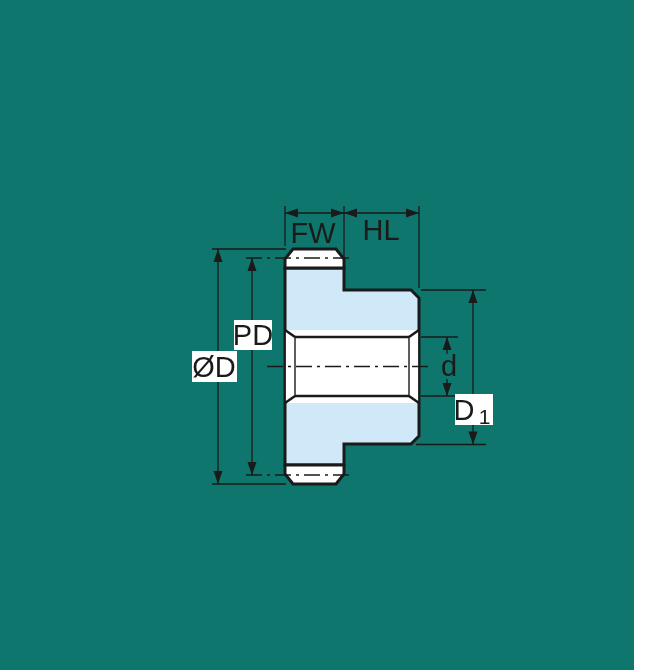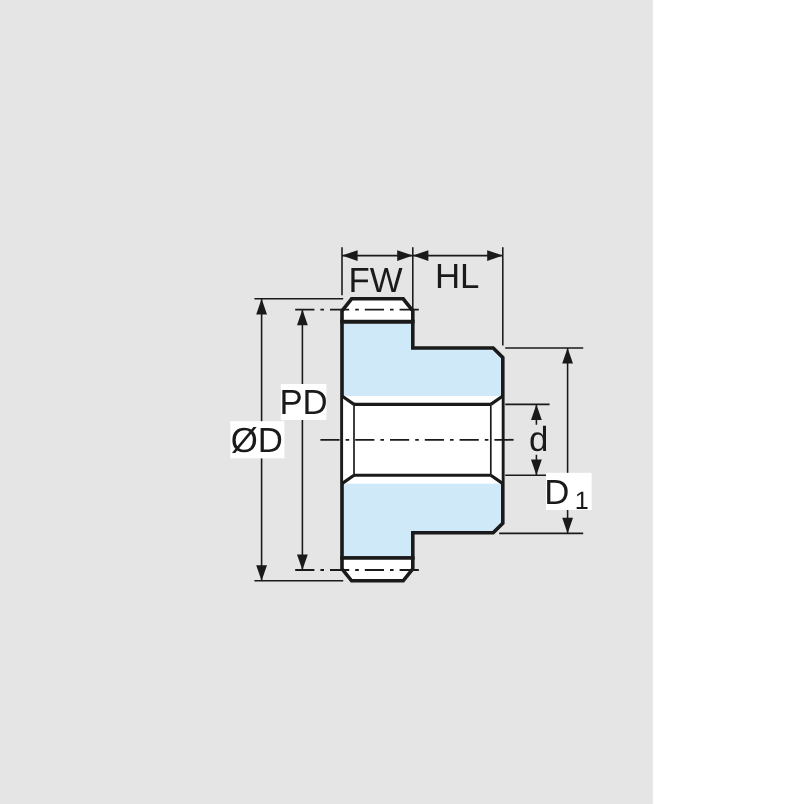--- a/index.html
+++ b/index.html
@@ -1,17 +1,17 @@
 <!DOCTYPE html>
 <html><head>
 <meta charset="utf-8">
 <style>
   html,body{margin:0;padding:0;background:#ffffff;}
   .canvas{
-    width:544px;height:670px;position:relative;background:#e5e5e5;
+    width:634px;height:670px;position:relative;background:#0f766e;
     font-family:"Liberation Sans", sans-serif;
   }
   svg{display:block;}
   text{font-family:"Liberation Sans", sans-serif;}
   .dim-label{font-size:29px;}
   .dim-label-sub{font-size:21px;}
 </style>
 </head>
 <body>
 

